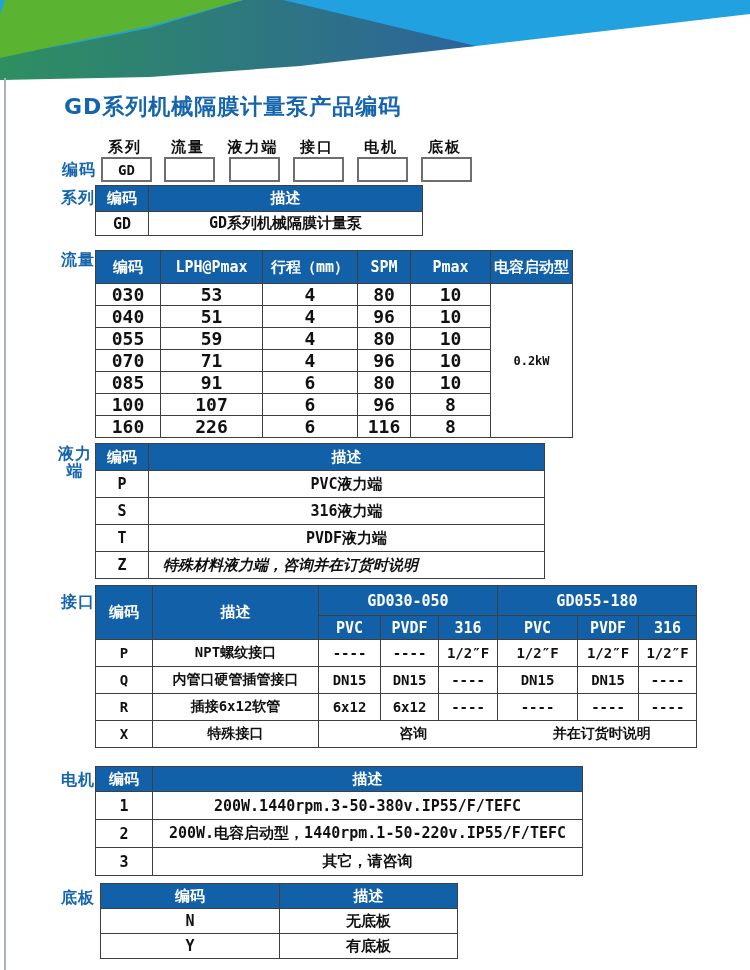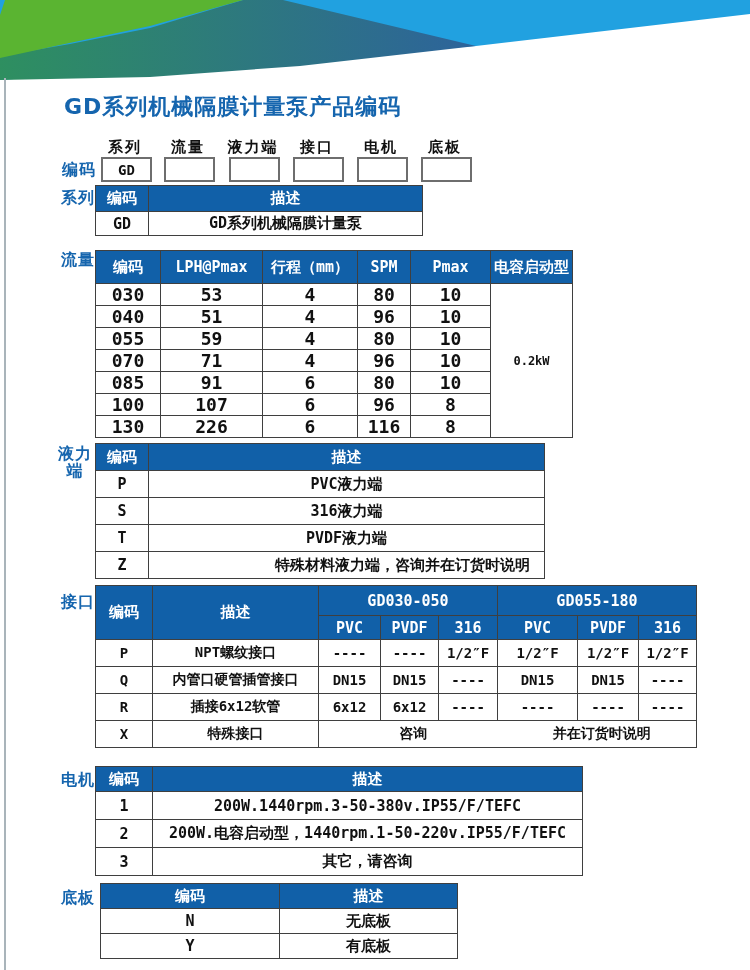--- a/index.html
+++ b/index.html
@@ -50,21 +50,21 @@
   #flow-table tr.h td{height:32px;font-size:15px;}
   #hyd-table td{height:26px;}
   #itf-table td{height:26px;font-size:14px;}
   #itf-table tr.h1 td{height:29px;font-size:15px;}
   #itf-table tr.h2 td{height:23px;font-size:15px;}
   #motor-table td{height:27px;}
   #motor-table tr.h td{height:24px;}
   #base-table td{height:24px;}
   .split-cell{display:flex;align-items:center;height:100%;}
   .split-cell span{display:block;}
-  .pad-split{justify-content:flex-end;padding:0 14px 0 14px;}
+  .pad-split{justify-content:flex-start;padding:0 14px 0 14px;font-style:italic;}
   .half-split span{width:50%;text-align:center;}
 </style>
 </head>
 <body>
 
 <svg id="banner" class="abs" width="750" height="88" viewBox="0 0 750 88">
   <defs>
     <linearGradient id="tealblue" x1="0" y1="0" x2="1" y2="0">
       <stop offset="0" stop-color="#2e8f60"></stop>
       <stop offset="1" stop-color="#2d639b"></stop>
@@ -168,21 +168,21 @@
     <td>10</td>
   </tr>
   <tr>
     <td>100</td>
     <td>107</td>
     <td>6</td>
     <td>96</td>
     <td>8</td>
   </tr>
   <tr>
-    <td>130</td>
+    <td>160</td>
     <td>226</td>
     <td>6</td>
     <td>116</td>
     <td>8</td>
   </tr>
 </tbody>
   </table>
 
 <div class="abs sec-label" style="left:56px;top:445px;width:38px;text-align:center;line-height:17px;word-break:break-all">液力端</div>
 <table id="hyd-table" class="abs" style="left:95px;top:443px;width:450px">

